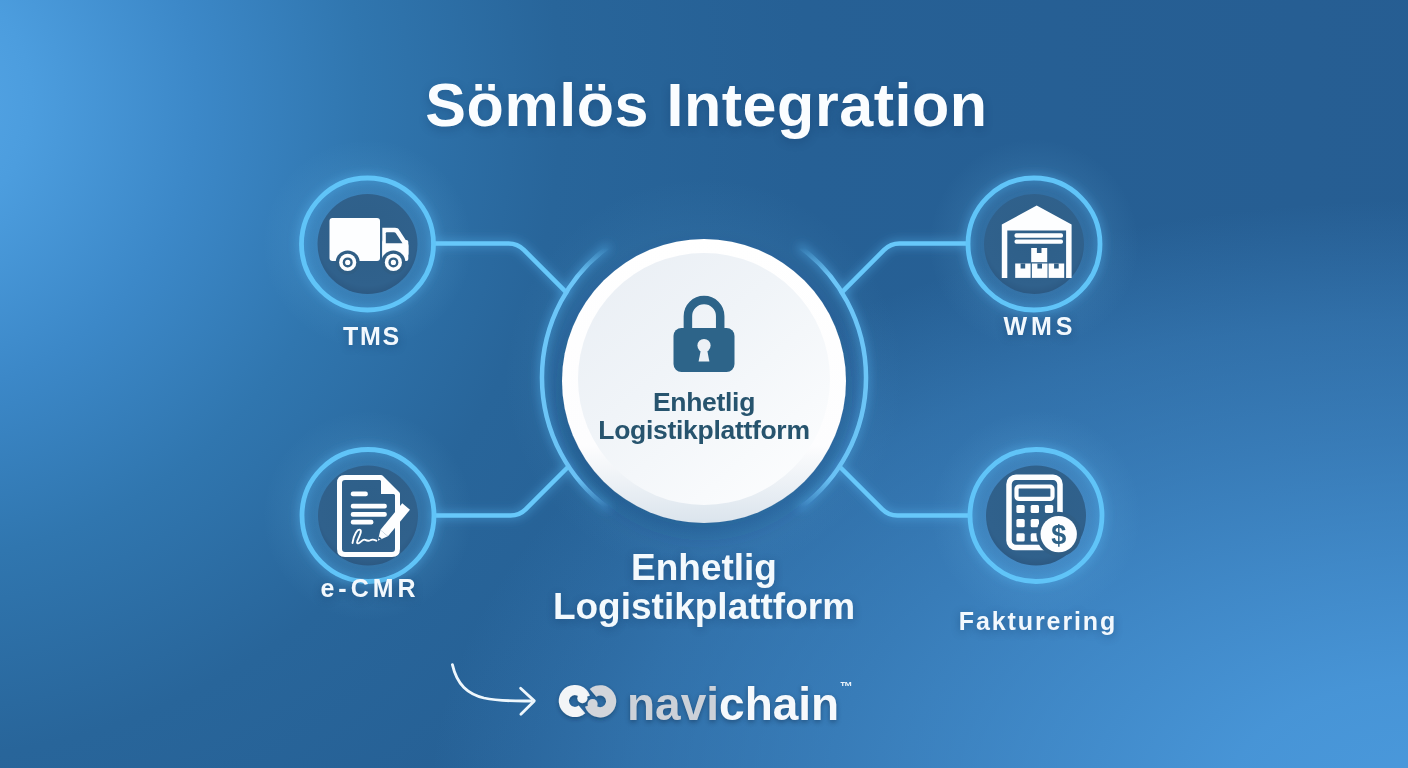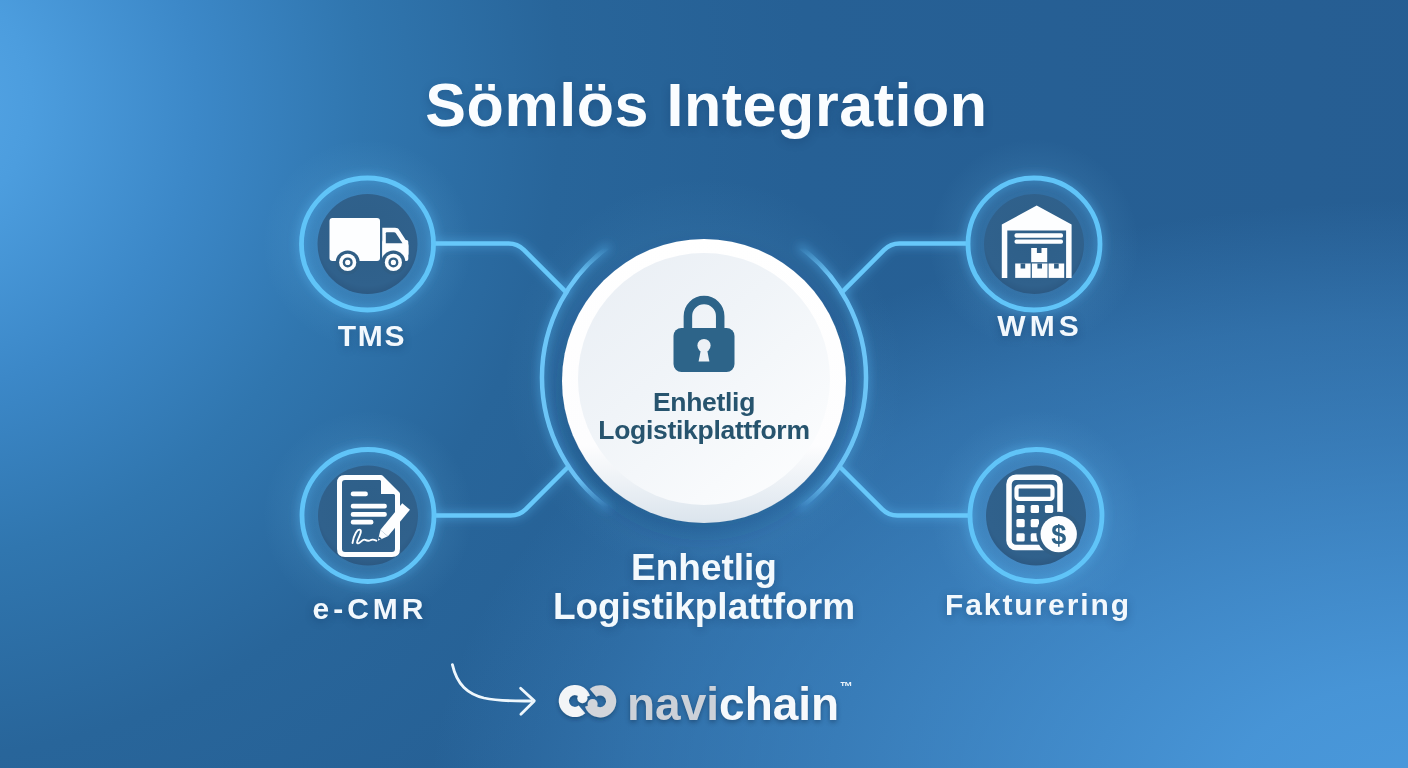--- a/index.html
+++ b/index.html
@@ -3,21 +3,21 @@
 <meta charset="utf-8">
 <style>
 html,body{margin:0;padding:0;}
 body{width:1408px;height:768px;overflow:hidden;position:relative;
   font-family:"Liberation Sans", sans-serif;
   background:
     radial-gradient(1000px 600px at 1430px 800px, rgba(74,153,220,1) 0%, rgba(74,153,220,0.92) 20%, rgba(74,153,220,0.72) 40%, rgba(74,153,220,0.50) 60%, rgba(74,153,220,0.30) 80%, rgba(74,153,220,0) 100%),
     radial-gradient(1650px circle at -100px 100px,
     #58a8e8 0%, #4c9dde 8%, #3c88c8 18%, #3076af 28%, #28659a 40%, #266095 55%, #265d92 100%);}
 .abs{position:absolute;}
-.lbl{position:absolute;color:#f2f8fd;font-weight:bold;font-size:30px;line-height:30px;
+.lbl{position:absolute;color:#f2f8fd;font-weight:bold;font-size:25px;line-height:30px;
   text-shadow:0 2px 8px rgba(10,40,80,.35);transform:translateX(-50%);white-space:nowrap;}
 </style>
 </head>
 <body>
 <svg class="abs" style="left:0;top:0" width="1408" height="768" viewBox="0 0 1408 768">
 <defs>
   <linearGradient id="fadeL" x1="0" y1="248" x2="0" y2="507" gradientUnits="userSpaceOnUse">
     <stop offset="0" stop-color="#6cc6f8" stop-opacity="0"></stop>
     <stop offset="0.11" stop-color="#6cc6f8" stop-opacity="1"></stop>
     <stop offset="0.89" stop-color="#6cc6f8" stop-opacity="1"></stop>
@@ -191,17 +191,17 @@
 </svg>
 
 <div class="abs" style="left:2.5px;top:75px;width:1408px;text-align:center;color:#fafdff;font-size:61px;font-weight:bold;line-height:61px;letter-spacing:0.55px;text-shadow:0 3px 10px rgba(10,40,80,.25);">Sömlös Integration</div>
 
 <div class="abs" style="left:0;top:389px;width:1408px;text-align:center;color:#27546e;font-size:26.5px;font-weight:bold;line-height:27.7px;letter-spacing:-0.3px;">Enhetlig<br>Logistikplattform</div>
 
 <div class="abs" style="left:0;top:548px;width:1408px;text-align:center;color:#f3f9fd;font-size:37px;font-weight:bold;line-height:39.4px;letter-spacing:0px;text-shadow:0 2px 8px rgba(10,40,80,.3);">Enhetlig<br>Logistikplattform</div>
 
 <div class="lbl" style="left:372px;top:321px;letter-spacing:1.8px;">TMS</div>
 <div class="lbl" style="left:1040px;top:311px;letter-spacing:4px;">WMS</div>
-<div class="lbl" style="left:370px;top:594px;letter-spacing:4px;">e-CMR</div>
-<div class="lbl" style="left:1038px;top:590px;letter-spacing:1.9px;">Fakturering</div>
+<div class="lbl" style="left:370px;top:573px;letter-spacing:4px;">e-CMR</div>
+<div class="lbl" style="left:1038px;top:606px;letter-spacing:1.9px;">Fakturering</div>
 
 <div class="abs" style="left:627px;top:681px;font-size:46px;font-weight:bold;line-height:46px;letter-spacing:0px;text-shadow:0 2px 5px rgba(10,35,65,0.45);"><span style="color:#ccd1d8">navi</span><span style="color:#f6f9fc">chain</span></div>
 <div class="abs" style="left:840px;top:679px;font-size:13px;font-weight:bold;color:#eef5fb;">™</div>
 
 </body></html>

